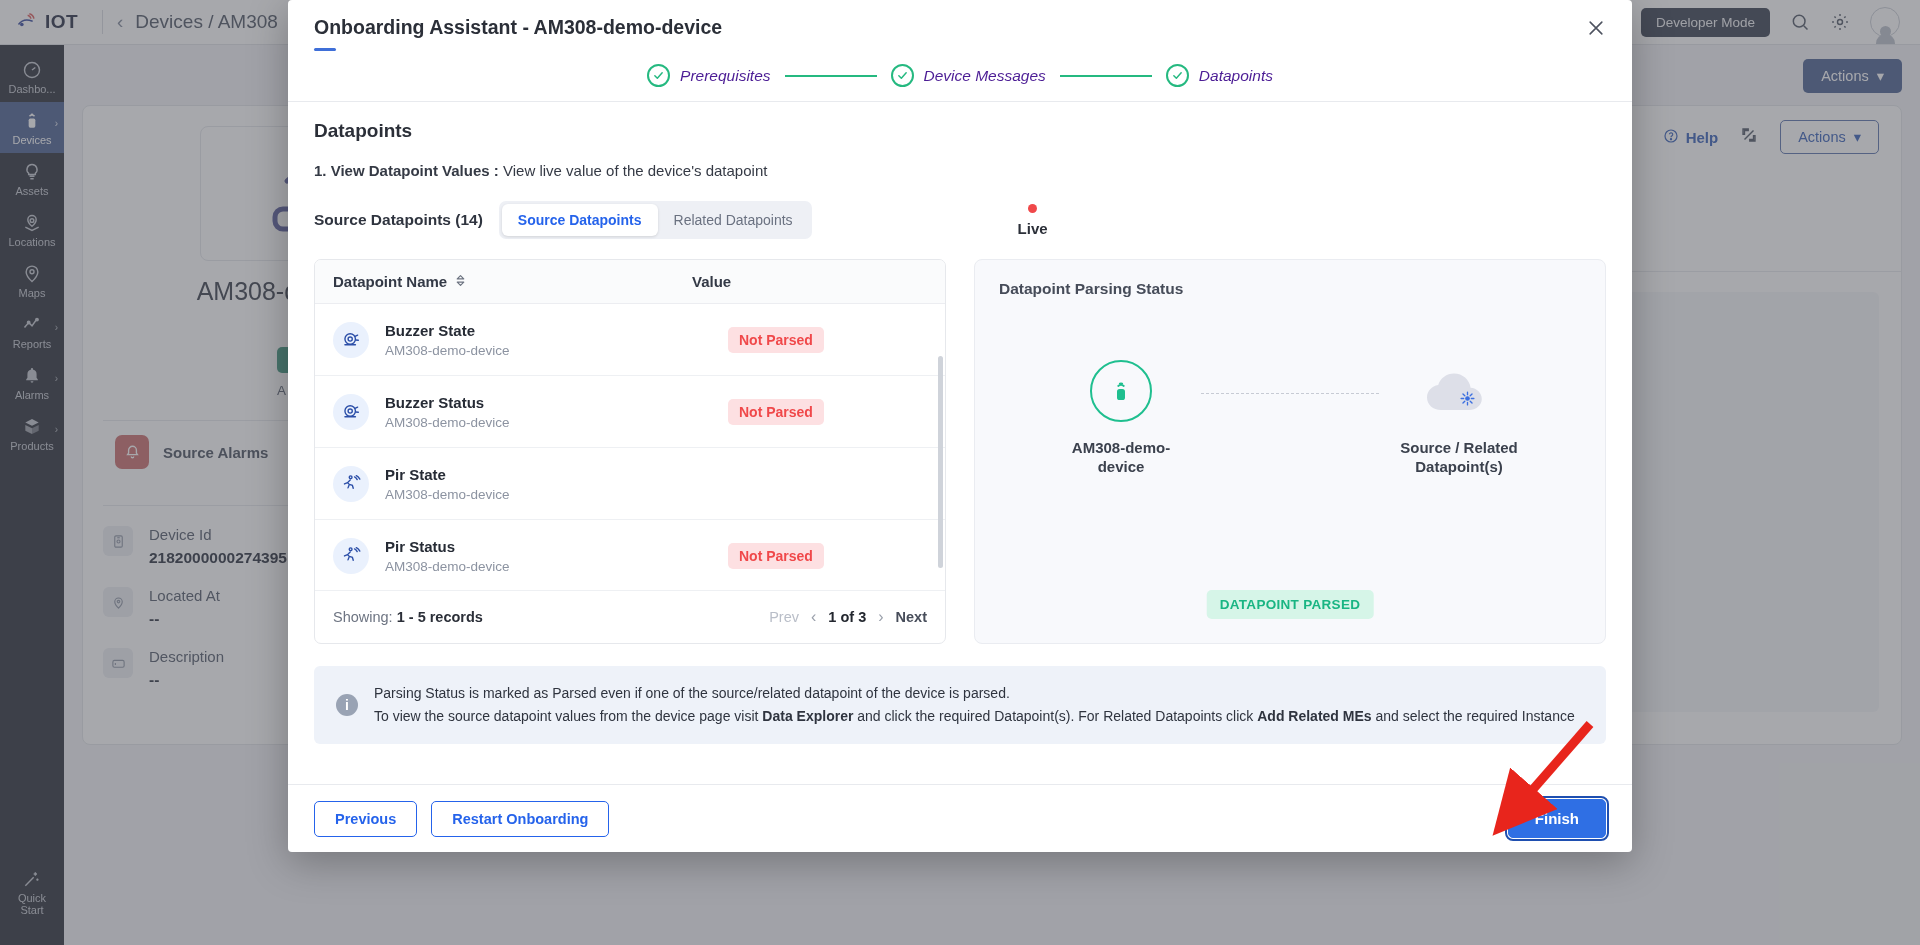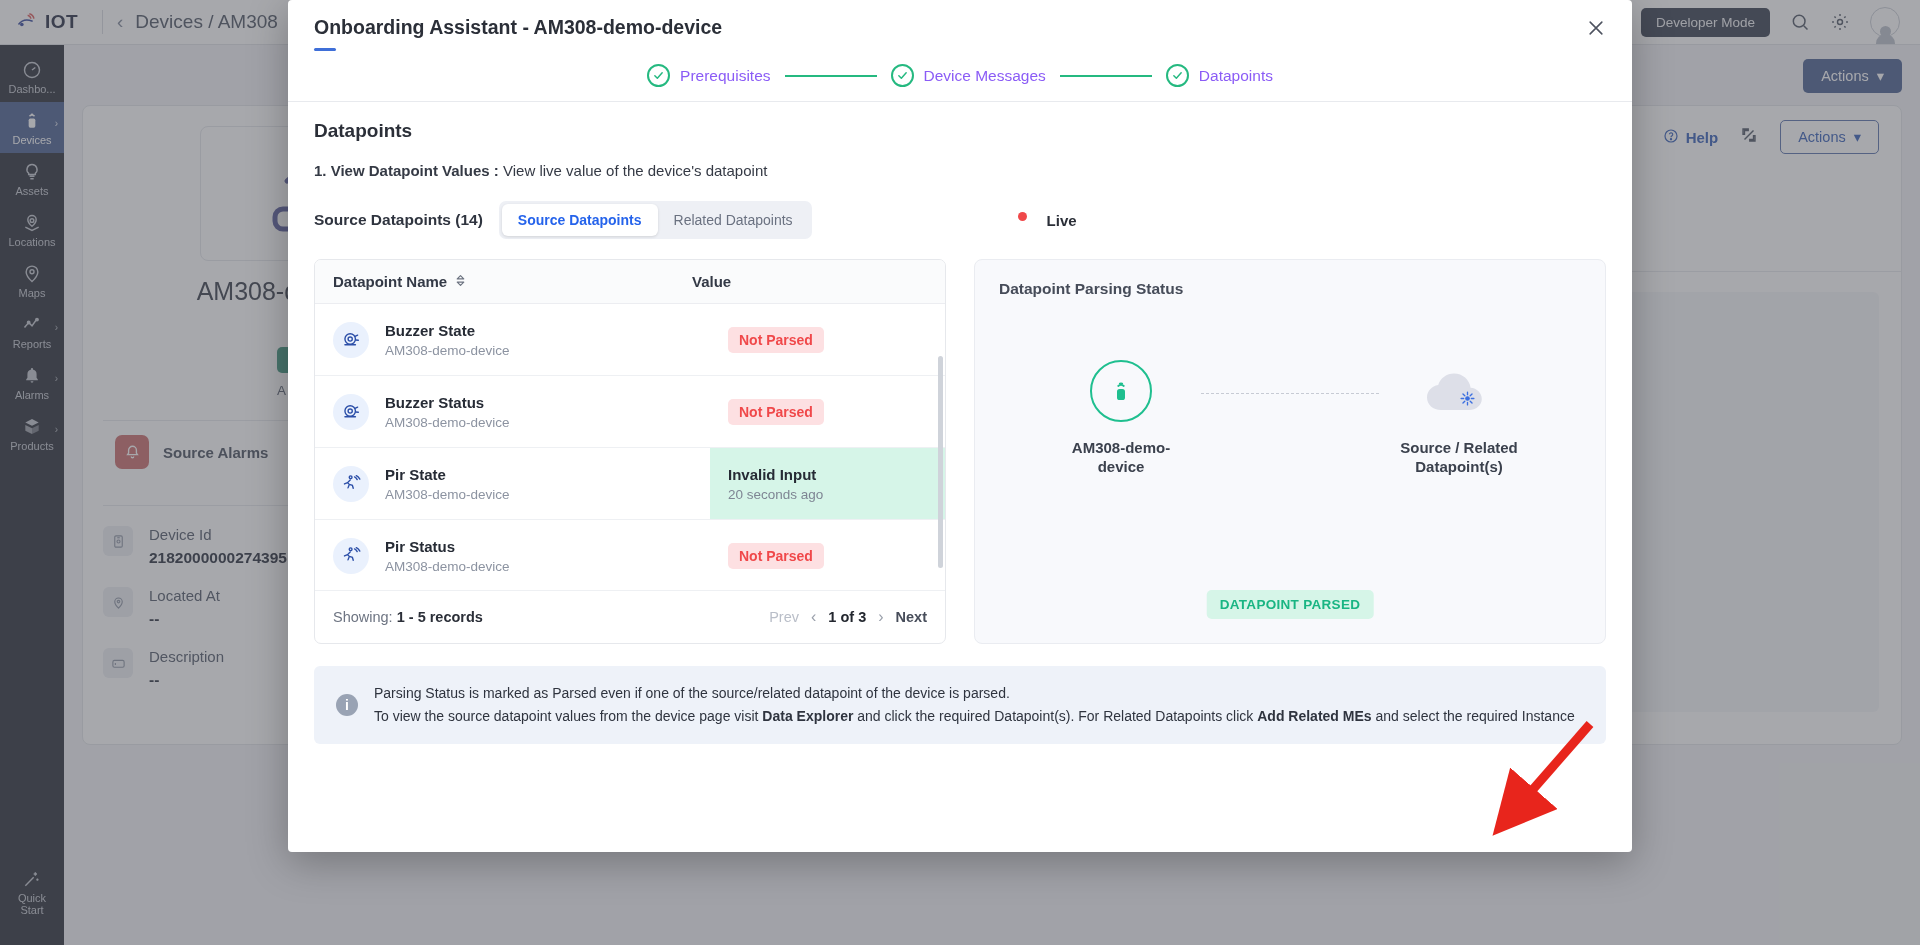--- a/index.html
+++ b/index.html
@@ -101,34 +101,34 @@
   }
   .modal-header { padding: 16px 26px 0; position: relative; flex: 0 0 auto; }
   .modal-title { font-size: 19.5px; font-weight: 700; color: #2b2f38; }
   .title-underline { width: 22px; height: 3px; background: #3f6fd8; margin-top: 9px; border-radius: 2px; }
   .modal-close { position:absolute; top: 14px; right: 22px; width:28px;height:28px; display:flex;align-items:center;justify-content:center; color:#4e5360; }
 
   .stepper { flex: 0 0 auto; display: flex; align-items: center; justify-content: center; gap: 0; padding: 13px 0 14px; border-bottom: 1px solid #e8eaee; }
   .step { display:flex; align-items:center; gap: 10px; }
   .step-circle { width: 23px; height: 23px; border-radius: 50%; border: 2px solid #25b980; display:flex;align-items:center;justify-content:center; }
   .step-circle .tick { width: 11px; height: 11px; }
-  .step-label { font-size: 15.5px; color: #8b5cf6; }
+  .step-label { font-size: 15.5px; color: #4c1d95; font-style: italic; }
   .step-line { width: 92px; height: 2px; background: #25b980; margin: 0 14px; }
 
   .modal-body { flex: 1 1 auto; overflow: hidden; position: relative; padding: 18px 26px 0; }
   .sec-title { font-size: 19px; font-weight: 700; color: #2b2f38; }
   .sec-desc { font-size: 15px; color: #353a45; margin-top: 20px; }
   .sec-desc b { font-weight: 700; }
 
   .tabrow { display:flex; align-items:center; margin-top: 22px; gap: 16px; }
   .src-count { font-size: 15.5px; font-weight: 700; color: #2f343f; }
   .seg { display:flex; background:#eef0f5; border-radius: 7px; padding: 3px; }
   .seg-btn { font-size: 14px; padding: 8px 16px; border-radius: 6px; color:#6a7180; background: transparent; border:none; font-family: inherit;}
   .seg-btn.active { background:#fff; color:#2563eb; font-weight: 700; box-shadow: 0 1px 3px rgba(0,0,0,.12); text-align: center; }
-  .live { display:flex; gap: 20px; margin-left: 190px; }
+  .live { display:flex; align-items:center; gap: 7px; margin-left: 190px; flex-direction: column; }
   .live-dot { width: 9px; height: 9px; border-radius:50%; background:#f0484a; }
   .live-text { font-size: 15px; font-weight: 700; color:#2b2f38; }
 
   .two-col { display:flex; gap: 28px; margin-top: 20px; }
 
   .table-card { width: 632px; border: 1px solid #e6e8ec; border-radius: 7px; overflow: hidden; background:#fff; position: relative;}
   .t-head { display:flex; background:#fafbfc; border-bottom: 1px solid #ecedf1; padding: 13px 18px; }
   .th-name { flex: 1; font-size: 15px; font-weight: 700; color:#333946; display:flex; align-items:center; gap:8px;}
   .th-val { width: 235px; font-size: 15px; font-weight: 700; color:#333946; }
   .t-rows { height: 280px; overflow: hidden; position: relative;}
@@ -536,24 +536,20 @@
                     <path d="M11 6.5a1.6 1.6 0 100-3.2 1.6 1.6 0 000 3.2z"></path>
                     <path d="M10.5 8l-3 3 2 2-1.5 4M9.5 13l3.5 1 1 3.5M7.5 11L4 12.5"></path>
                     <path d="M15.5 4.5a7 7 0 013 3M17.5 3a10 10 0 014 4" stroke="#2c4fa8"></path>
                   </svg>
               </span>
               <div>
                 <div class="dp-name">Pir State</div>
                 <div class="dp-dev">AM308-demo-device</div>
               </div>
             </div>
-            <div class="cell-val hl">
-              <span class="val-main">Invalid Input</span>
-              <span class="val-sub">20 seconds ago</span>
-            </div>
           </div>
 
           <div class="t-row">
             <div class="cell-name">
               <span class="dp-ico">
                 <svg width="21" height="21" viewBox="0 0 24 24" fill="none" stroke="#2c4fa8" stroke-width="1.6" stroke-linecap="round">
                     <path d="M11 6.5a1.6 1.6 0 100-3.2 1.6 1.6 0 000 3.2z"></path>
                     <path d="M10.5 8l-3 3 2 2-1.5 4M9.5 13l3.5 1 1 3.5M7.5 11L4 12.5"></path>
                     <path d="M15.5 4.5a7 7 0 013 3M17.5 3a10 10 0 014 4" stroke="#2c4fa8"></path>
                   </svg>
@@ -623,20 +619,25 @@
       <span class="notice-ico">i</span>
       <div class="notice-txt">
         <div>Parsing Status is marked as Parsed even if one of the source/related datapoint of the device is parsed.</div>
         <div>
           <span>To view the source datapoint values from the device page visit </span><b>Data Explorer</b><span> and click the required Datapoint(s). For Related Datapoints click </span><b>Add Related MEs</b><span> and select the required Instance</span>
         </div>
       </div>
     </div>
   </div>
 
+  <div class="modal-footer">
+    <button class="btn-outline">Previous</button>
+    <button class="btn-outline">Restart Onboarding</button>
+    <button class="btn-primary">Finish</button>
+  </div>
 </div>
 
 <svg class="red-arrow" viewBox="0 0 120 120">
   <defs>
     <marker id="ah" markerWidth="7" markerHeight="7" refX="3.2" refY="3.5" orient="auto">
       <path d="M0,0 L7,3.5 L0,7 z" fill="#e8251c"></path>
     </marker>
   </defs>
   <line x1="108" y1="6" x2="33" y2="92" stroke="#e8251c" stroke-width="9" marker-end="url(#ah)"></line>
 </svg>

